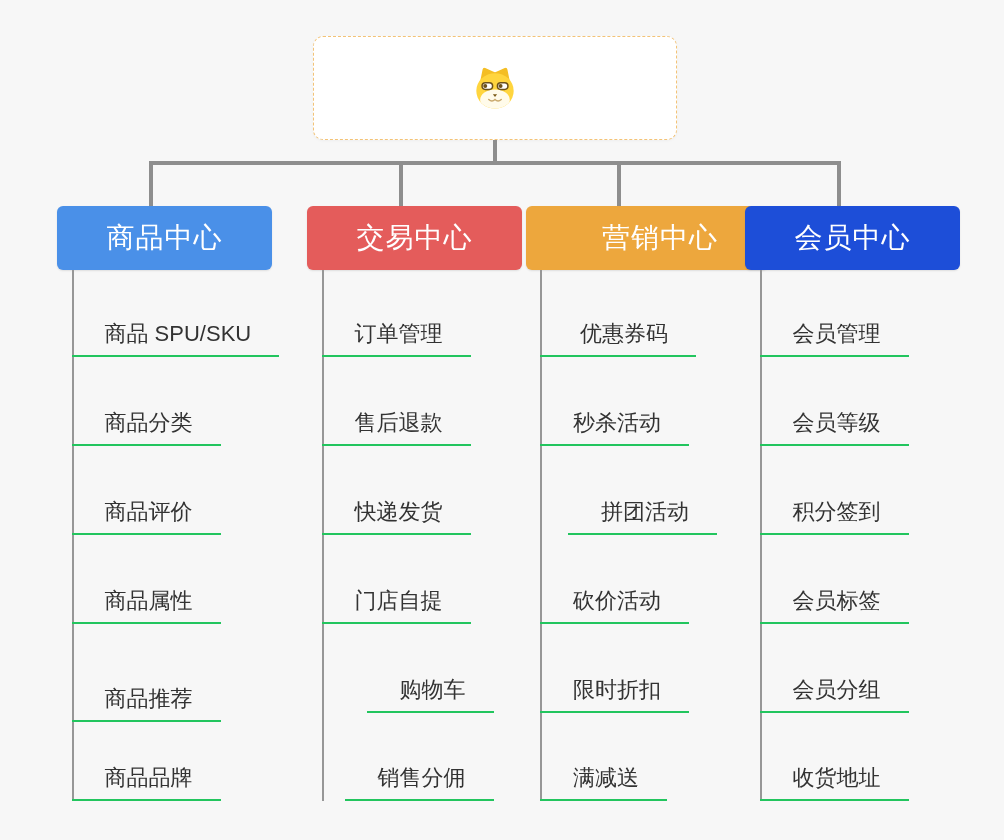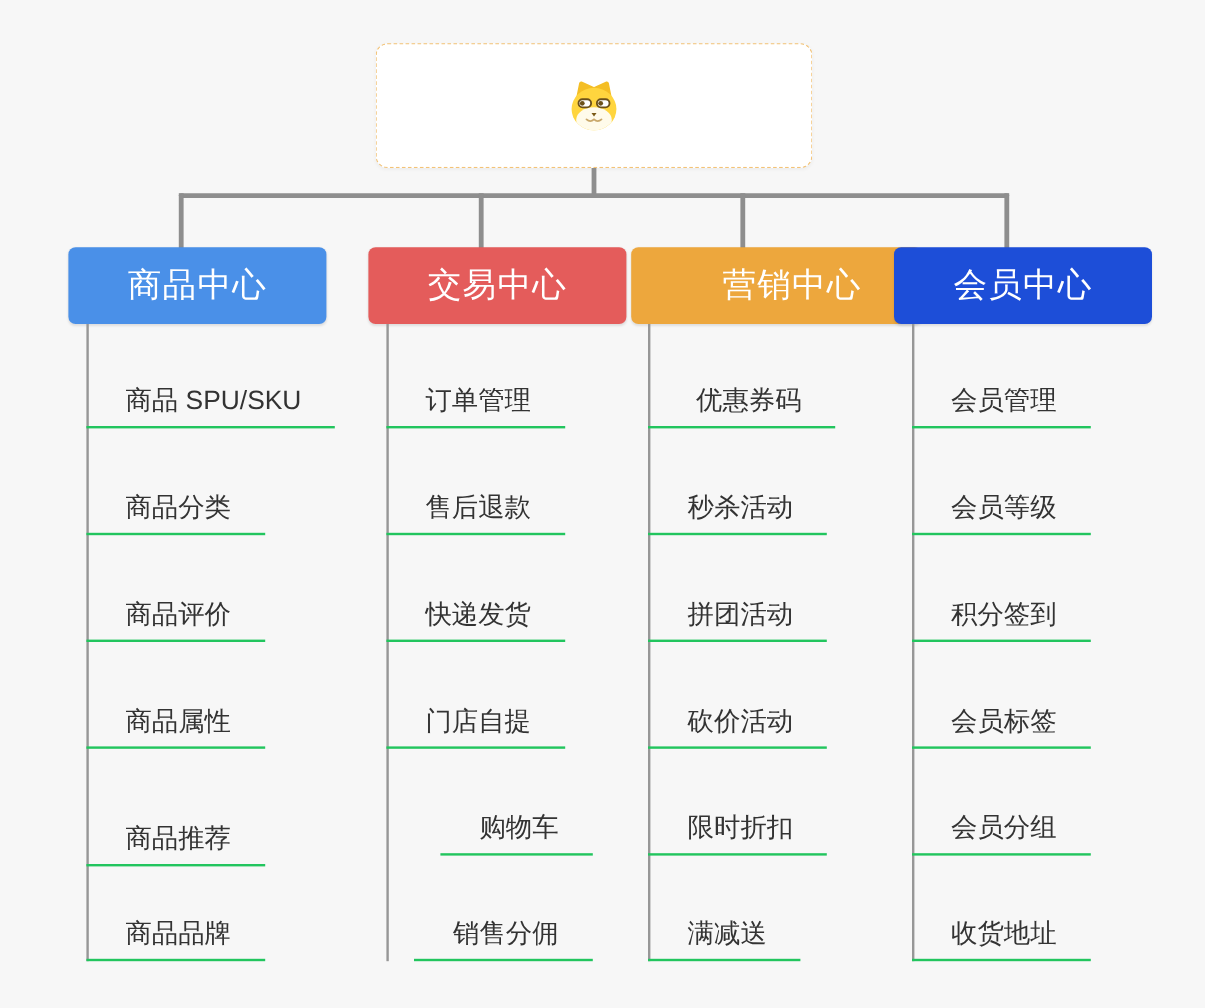--- a/index.html
+++ b/index.html
@@ -120,21 +120,21 @@
       <div class="leaf" style="left: 321.5px; top: 311px;">订单管理</div>
       <div class="leaf" style="left: 321.5px; top: 400px;">售后退款</div>
       <div class="leaf" style="left: 321.5px; top: 489px;">快递发货</div>
       <div class="leaf" style="left: 321.5px; top: 578px;">门店自提</div>
       <div class="leaf" style="left: 321.5px; top: 667px; margin-left: 45px;">购物车</div>
       <div class="leaf" style="left: 321.5px; top: 755px; margin-left: 23px;">销售分佣</div>
       <div class="branch-box" style="left: 525.5px; background: rgb(237, 167, 61); padding-left: 27px;">营销中心</div>
       <div class="trunk" style="left: 540px;"></div>
       <div class="leaf" style="left: 540px; top: 311px; padding-left: 40px;">优惠券码</div>
       <div class="leaf" style="left: 540px; top: 400px;">秒杀活动</div>
-      <div class="leaf" style="left: 540px; top: 489px;">拼团活动</div>
+      <div class="leaf" style="left: 568px; top: 489px;">拼团活动</div>
       <div class="leaf" style="left: 540px; top: 578px;">砍价活动</div>
       <div class="leaf" style="left: 540px; top: 667px;">限时折扣</div>
       <div class="leaf" style="left: 540px; top: 755px;">满减送</div>
       <div class="branch-box" style="left: 745px; background: #1d4ed8;">会员中心</div>
       <div class="trunk" style="left: 759.5px;"></div>
       <div class="leaf" style="left: 759.5px; top: 311px;">会员管理</div>
       <div class="leaf" style="left: 759.5px; top: 400px;">会员等级</div>
       <div class="leaf" style="left: 759.5px; top: 489px;">积分签到</div>
       <div class="leaf" style="left: 759.5px; top: 578px;">会员标签</div>
       <div class="leaf" style="left: 759.5px; top: 667px;">会员分组</div>

